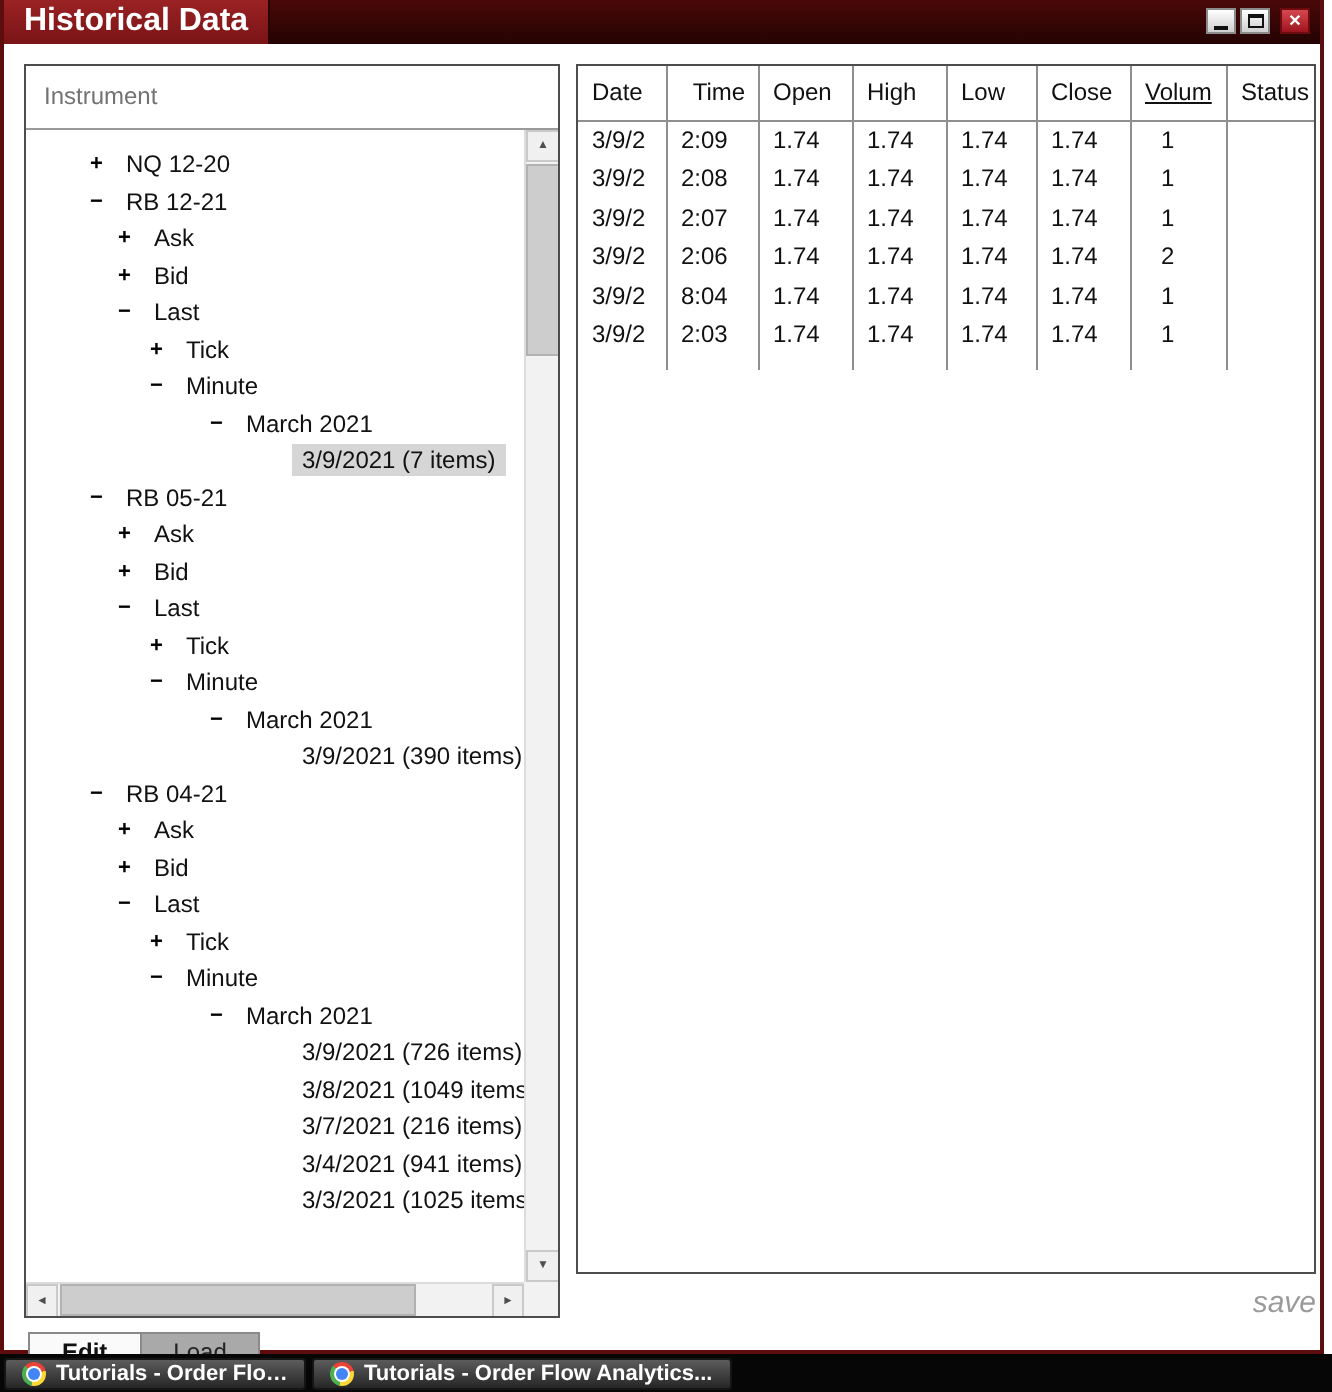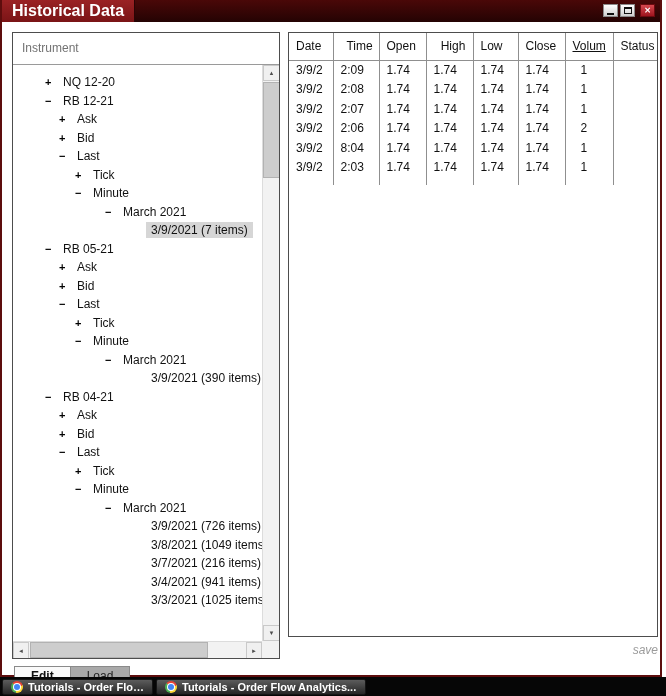--- a/index.html
+++ b/index.html
@@ -61,27 +61,27 @@
   .grid-panel { position:absolute; left:286px; top:10px; width:370px; height:605px;
     border:1px solid #4d4d4d; background:#fff; overflow:hidden; }
   table { border-collapse:collapse; table-layout:fixed; width:100%; font-size:12px; color:#111; }
   th { height:27px; font-weight:normal; text-align:left; padding-left:7px;
     border-right:1px solid #8f8f8f; border-bottom:1px solid #8f8f8f; overflow:hidden; white-space:nowrap; }
   th:last-child { border-right:none; }
   td { height:19.5px; padding-left:7px; border-right:1px solid #8f8f8f;
     overflow:hidden; white-space:nowrap; }
   td:last-child { border-right:none; }
   th:nth-child(1){width:44px;} th:nth-child(2){width:46px;text-align:center;} th:nth-child(3){width:47px;}
-  th:nth-child(4){width:47px;text-align:center;} th:nth-child(5){width:45px;} th:nth-child(6){width:47px;}
+  th:nth-child(4){width:47px;} th:nth-child(5){width:45px;} th:nth-child(6){width:47px;}
   th:nth-child(7){width:48px;text-decoration:underline;}
   td.c6 { padding-left:15px; }
   tr.filler td { height:8px; }
 
   .save-label { position:absolute; left:286px; top:621px; width:370px; text-align:right;
-    font-style:italic; font-size:12px; color:#9b9b9b; }
+    font-style:italic; font-size:15px; color:#9b9b9b; }
 
   
   .tabs { position:absolute; left:12px; top:644px; display:flex; }
   .tab { height:22px; padding:2px 16px 0 16px; font-size:12px; }
   .tab-edit { background:#fafafa; border:1px solid #8a8a8a; font-weight:bold; color:#111; }
   .tab-load { background:#a9a9a9; border:1px solid #8a8a8a; border-left:none; color:#222; }
 
   
   .taskbar { position:absolute; left:0; top:677px; width:666px; height:19px;
     background:#060606; display:flex; align-items:center; gap:3px; padding-left:2px; z-index:9; }

